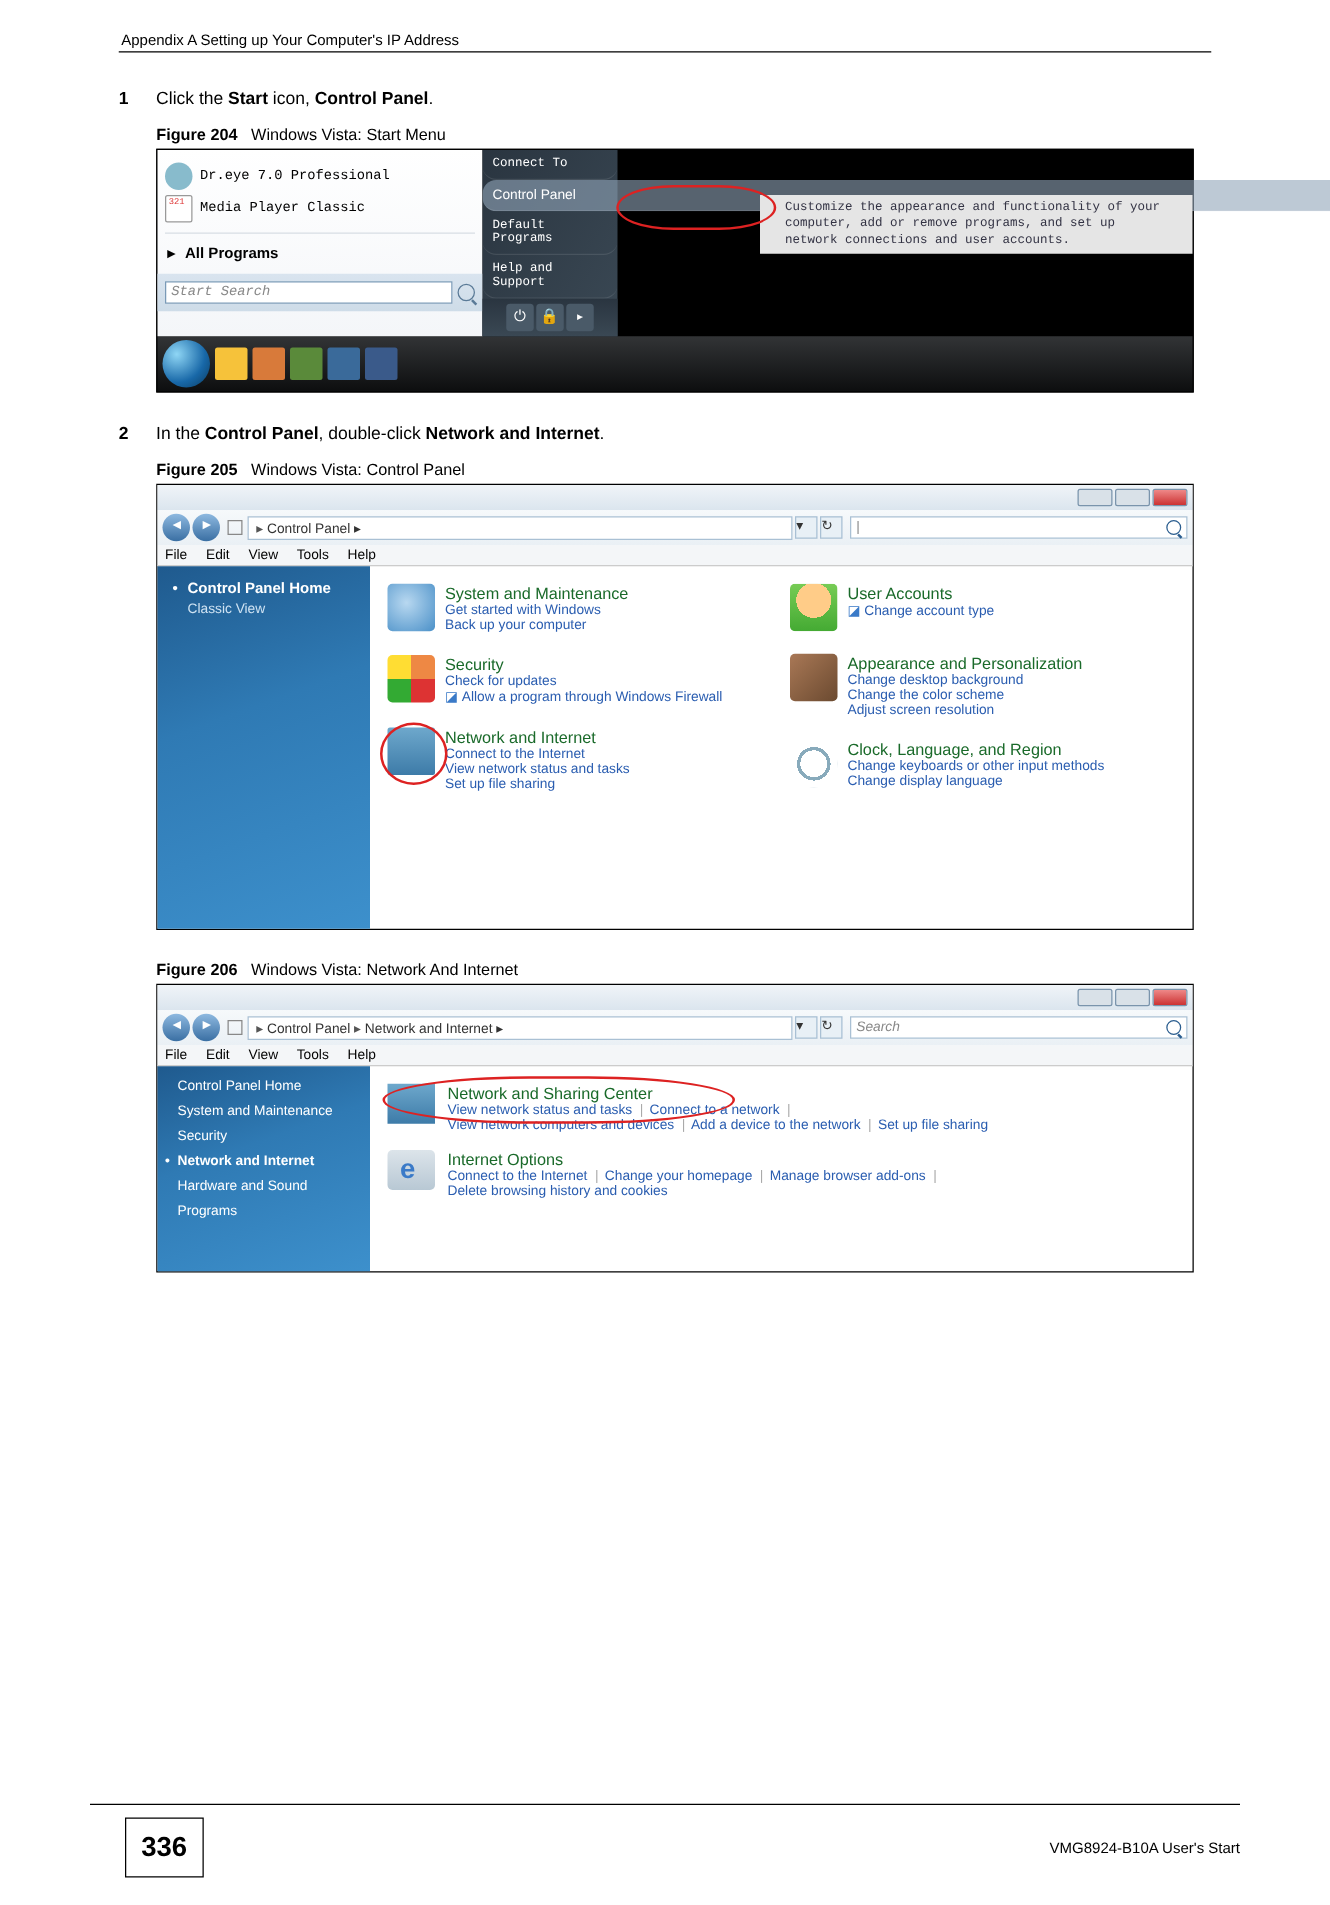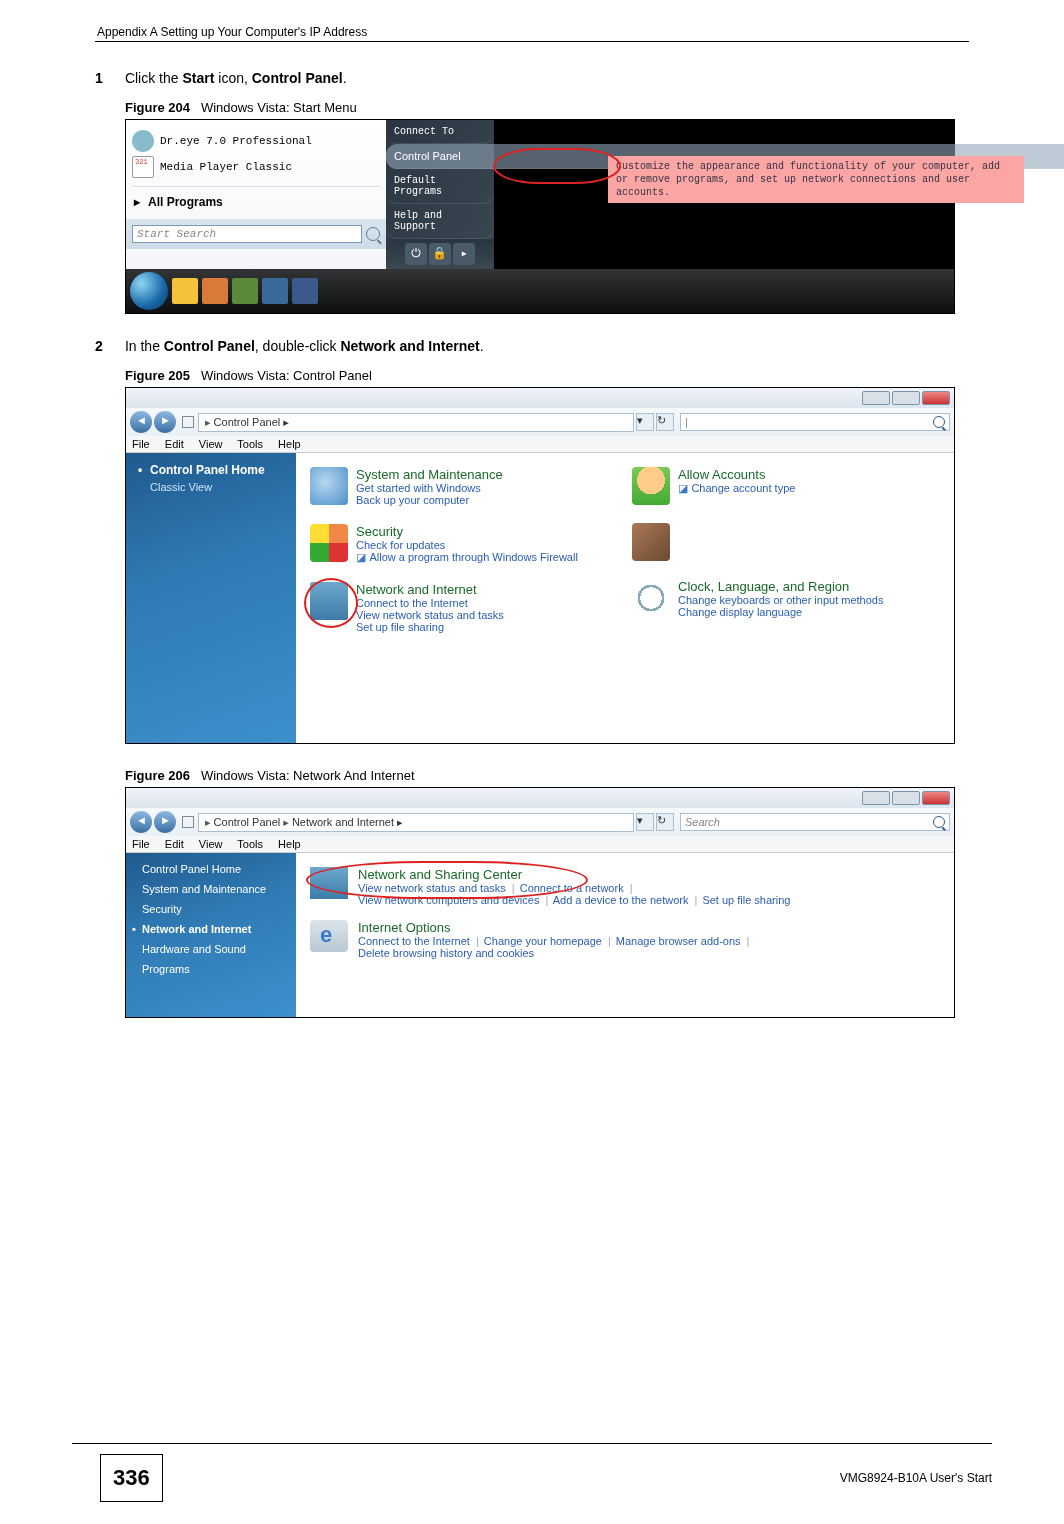--- a/index.html
+++ b/index.html
@@ -32,21 +32,21 @@
     .sm-all { font-weight: bold; margin: 8px 0 0 2px; font-family: Arial; font-size: 12px; display: flex; align-items:center; }
     .sm-all::before { content:'▸'; margin-right: 8px; }
     .sm-search { margin: 10px -6px 0 -6px; padding: 6px; background: linear-gradient(#d9e4ef,#cedce8); display:flex; align-items:center;}
     .sm-search-box { flex:1; background:#fff; border:1px solid #7a9ab7; padding:2px 4px; color:#888; font-style:italic; font-size:11px;}
     .sm-search-ico { width:14px; height:14px; margin-left:4px; border:1.5px solid #5a7a97; border-radius:50%; position:relative;}
     .sm-search-ico::after{content:'';position:absolute;width:5px;height:1.5px;background:#5a7a97;bottom:-2px;right:-3px;transform:rotate(45deg);}
     .sm-right { display: inline-block; vertical-align: top; width: 108px; background: linear-gradient(120deg,#2a3540,#3a4854); color:#fff; font-size:10px;}
     .sm-r-item { padding: 6px 8px; border-bottom: 1px solid rgba(255,255,255,0.1); border-radius: 11px;}
     .sm-r-item.cp { background: rgba(145,165,185,0.6); position:relative;}
     .sm-circle1 { position:absolute; left:367px; top:28px; width:128px; height:36px; border:2px solid #d22; border-radius:50%/70%; pointer-events:none;}
-    .sm-tooltip { position:absolute; left:482px; top:36px; width:416px; background:#fca5a5; color:#334; font-size:10px; padding:4px 8px; line-height:1.3;}
+    .sm-tooltip { position:absolute; left:482px; top:36px; width:346px; background:#e5e5e5; color:#334; font-size:10px; padding:4px 20px; line-height:1.3;}
     .sm-power { background: linear-gradient(#2a3540,#3a4854); text-align:center; padding:4px;}
     .sm-power span { display:inline-block; width:22px; height:22px; background:#4a5a68; border-radius:3px; margin:0 1px; color:#fff; line-height:22px; font-size:12px;}
     .sm-taskbar { background: linear-gradient(#323436,#0d0e0f); height:44px; display:flex; align-items:center; padding-left:4px;}
     .sm-orb { width:38px; height:38px; border-radius:50%; background: radial-gradient(circle at 30% 30%, #8fd6f5, #1868a8 60%, #0a3a5f);}
     .sm-tbicon { width:26px; height:26px; margin-left:4px; border-radius:2px;}
 
     
     .cp { width: 830px; font-family: 'Segoe UI', Tahoma, sans-serif; font-size:11px;}
     .cp-titlebar { background: linear-gradient(#f0f4f8,#dbe5ee); height:20px; display:flex; justify-content:flex-end; align-items:center; padding:0 4px;}
     .cp-btn { width:28px; height:14px; margin-left:2px; background:#d9e1e8; border:1px solid #7a94ac; border-radius:2px; position:relative;}
@@ -227,26 +227,32 @@
               <span class="cp-cat-link">Connect to the Internet</span>
               <span class="cp-cat-link">View network status and tasks</span>
               <span class="cp-cat-link">Set up file sharing</span>
               </div>
           </div>
         </div>
         <div class="cp-col">
           <div class="cp-cat">
             <div class="cp-cat-ico ico-usr"></div>
             <div>
-                <div class="cp-cat-title">Allow Accounts</div>
+                <div class="cp-cat-title">User Accounts</div>
               <span class="cp-cat-link shield">Change account type</span>
               </div>
           </div>
           <div class="cp-cat">
             <div class="cp-cat-ico ico-app"></div>
+            <div>
+                <div class="cp-cat-title">Appearance and Personalization</div>
+              <span class="cp-cat-link">Change desktop background</span>
+              <span class="cp-cat-link">Change the color scheme</span>
+              <span class="cp-cat-link">Adjust screen resolution</span>
+              </div>
           </div>
           <div class="cp-cat">
             <div class="cp-cat-ico ico-clk"></div>
             <div>
                 <div class="cp-cat-title">Clock, Language, and Region</div>
               <span class="cp-cat-link">Change keyboards or other input methods</span>
               <span class="cp-cat-link">Change display language</span>
               </div>
           </div>
         </div>

